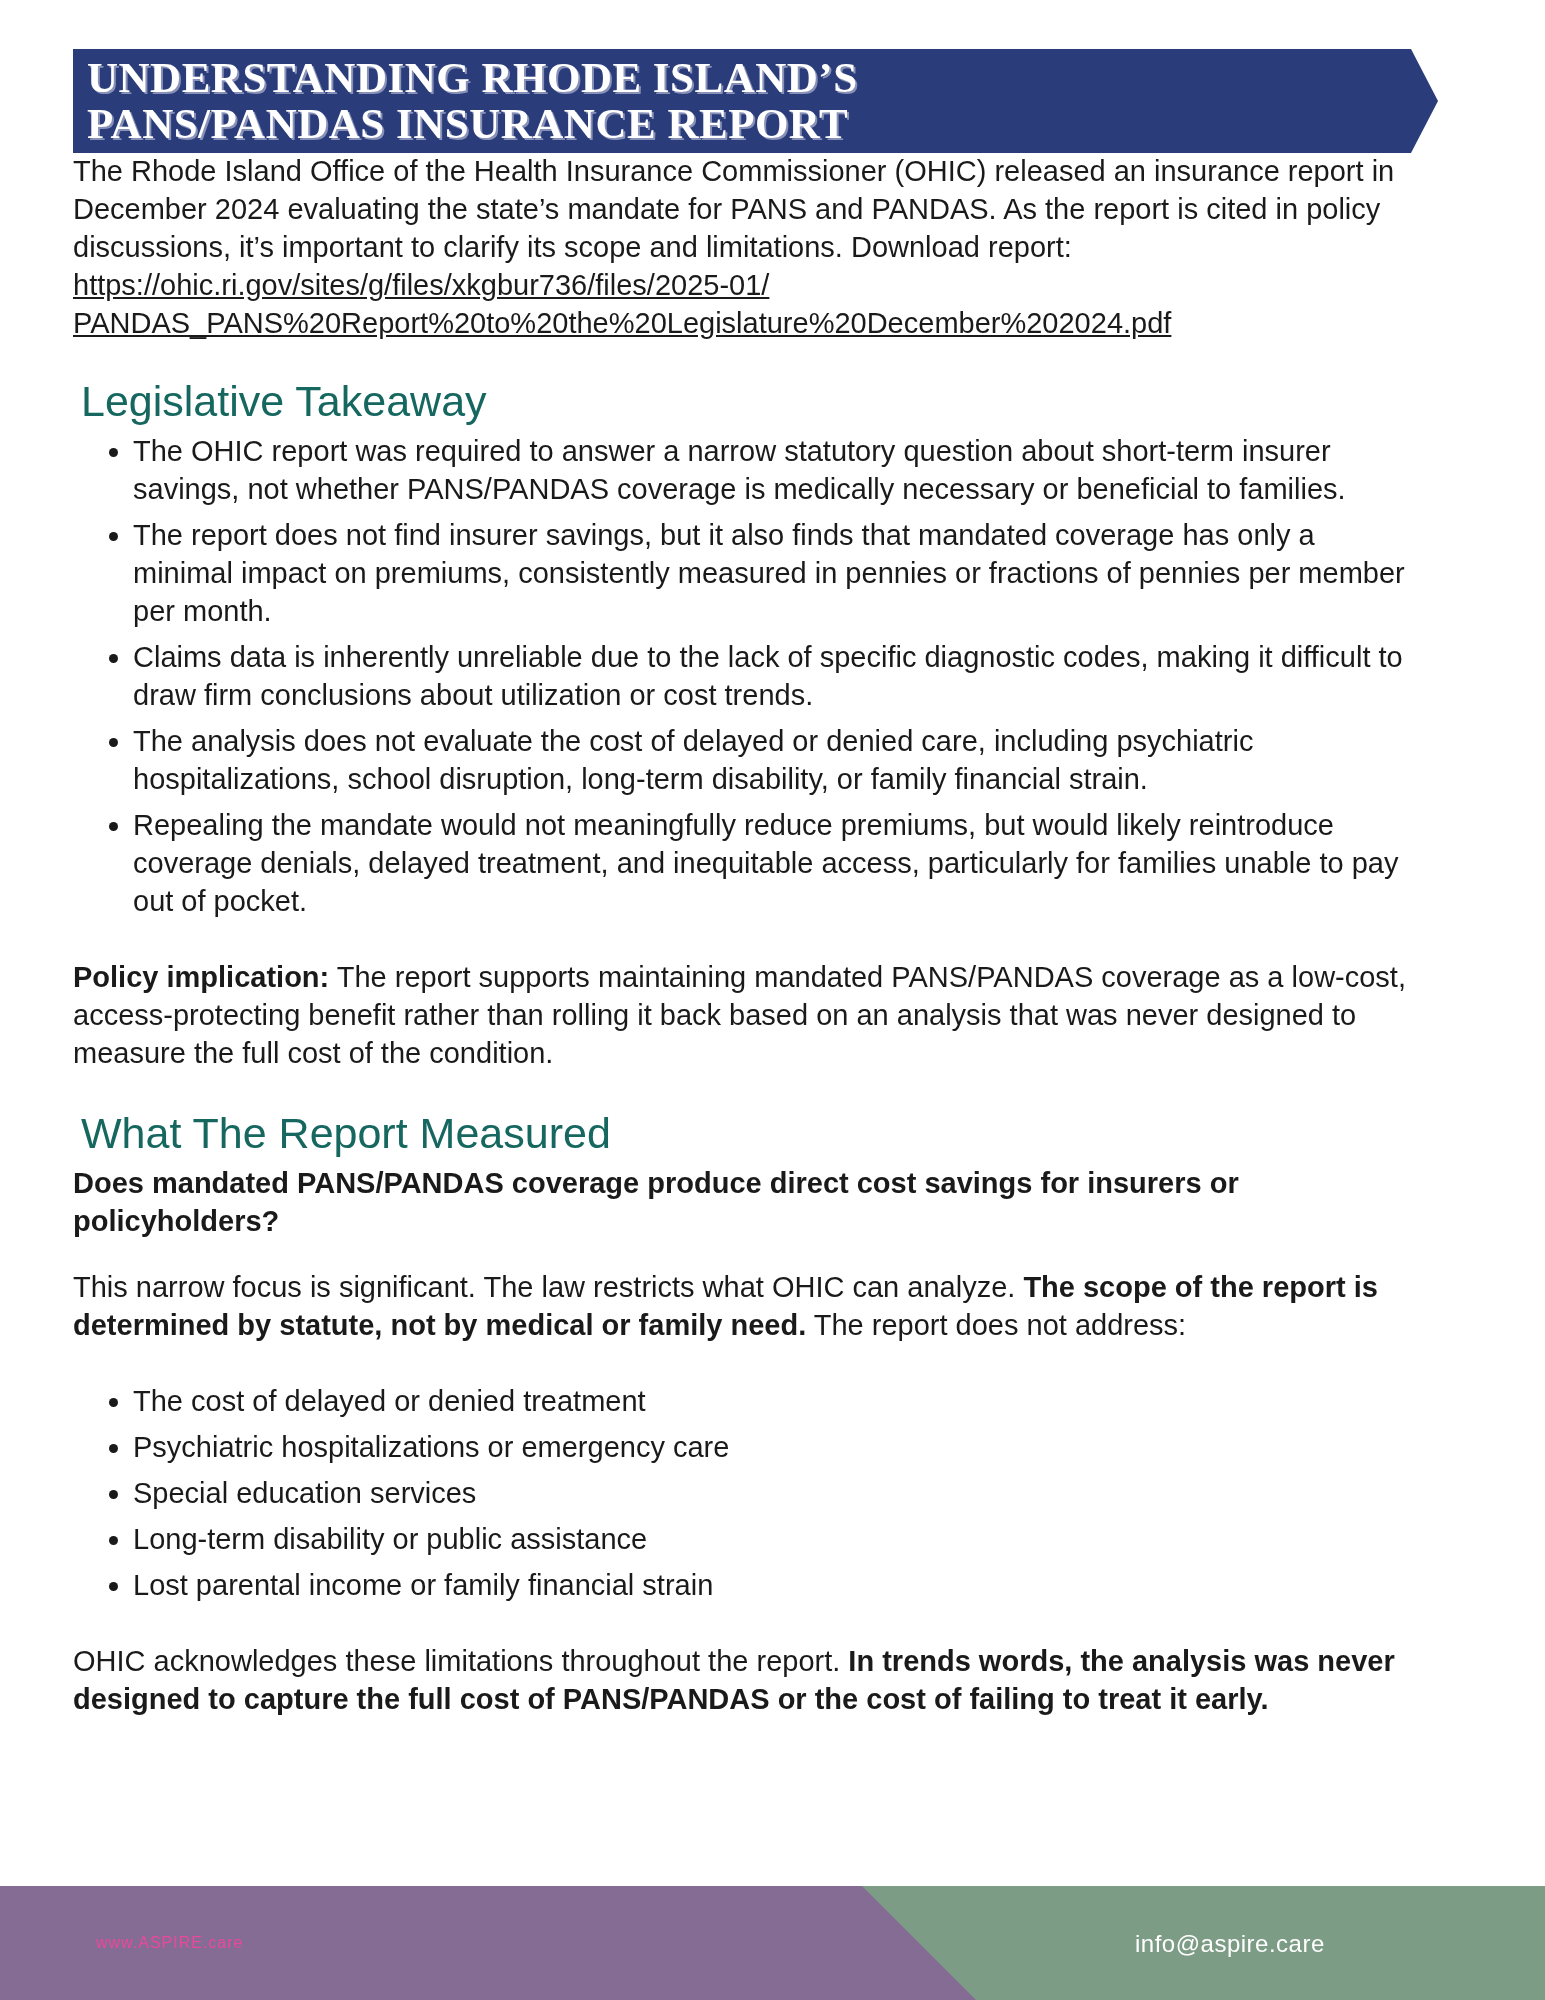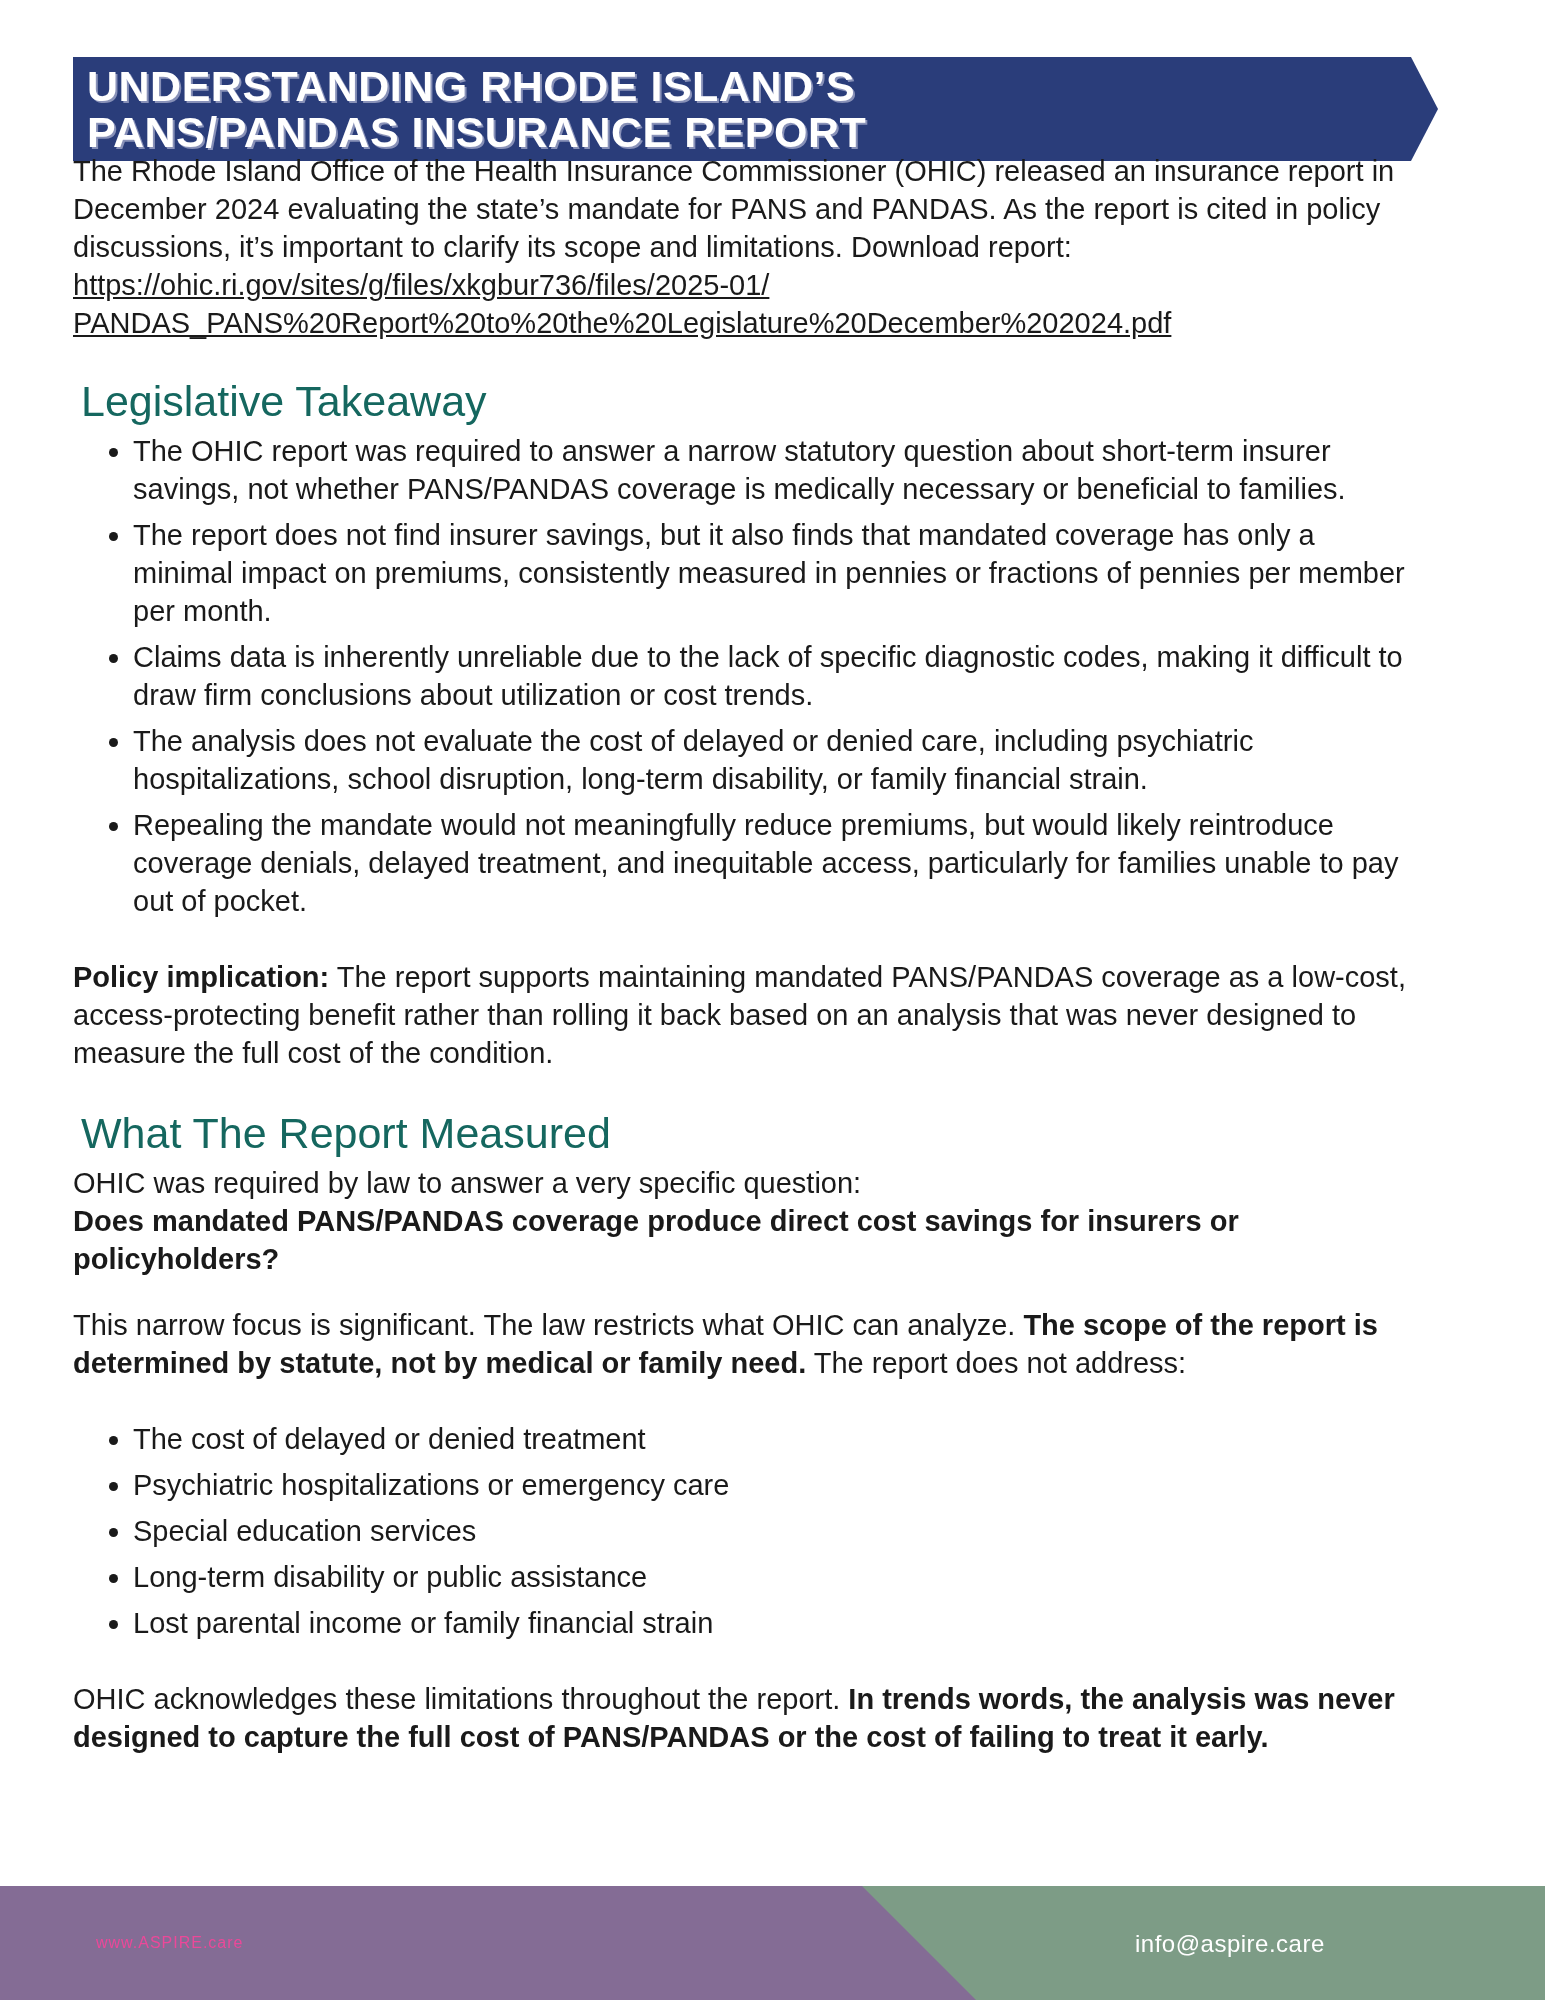--- a/index.html
+++ b/index.html
@@ -1,19 +1,19 @@
 <!DOCTYPE html>
 <html><head>
 <meta charset="utf-8">
 <style>
   html, body { margin:0; padding:0; }
   body { width:1545px; height:2000px; position:relative; background:#ffffff; overflow:hidden;
          font-family:"Liberation Sans", "DejaVu Sans", sans-serif; color:#1a1a1a; }
-  .banner { position:absolute; left:73px; top:57px; width:1365px; height:104px;
-            background:#2a3d7a; clip-path: polygon(0 0, 1338px 0, 1365px 52px, 1338px 104px, 0 104px); }
+  .banner { position:absolute; left:73px; top:49px; width:1365px; height:104px;
+            background:#2a3d7a; clip-path: polygon(0 0, 1338px 0, 1365px 52px, 1338px 104px, 0 104px); font-family: Liberation Serif, serif; }
   .banner .t { position:absolute; left:14px; top:6px; color:#fff; font-weight:700; font-size:43px;
                line-height:46px; letter-spacing:0.5px; text-shadow:2px 2px 0 #8891b8; }
   .content { position:absolute; left:73px; top:152px; width:1350px; font-size:29px; line-height:38px; }
   .content p { margin:0; }
   a.link { color:#1a1a1a; text-decoration:underline; }
   h2 { margin:8px; color:#15675f; font-weight:400; font-size:43px; line-height:46px; }
   ul { margin:0; padding-left:52px; }
   ul li { margin:8px; }
   b { font-weight:700; }
   .footer { position:absolute; left:0; top:1886px; width:1545px; height:114px; }
@@ -45,21 +45,20 @@
     <li>Claims data is inherently unreliable due to the lack of specific diagnostic codes, making it difficult to draw firm conclusions about utilization or cost trends.</li>
     <li>The analysis does not evaluate the cost of delayed or denied care, including psychiatric hospitalizations, school disruption, long-term disability, or family financial strain.</li>
     <li>Repealing the mandate would not meaningfully reduce premiums, but would likely reintroduce coverage denials, delayed treatment, and inequitable access, particularly for families unable to pay out of pocket.</li>
   </ul>
 
   <p style="margin-top:38px;">
     <b>Policy implication:</b><span> The report supports maintaining mandated PANS/PANDAS coverage as a low-cost, access-protecting benefit rather than rolling it back based on an analysis that was never designed to measure the full cost of the condition.</span>
   </p>
 
   <h2 style="margin-top:38px;">What The Report Measured</h2>
-  <p>OHIC was required by law to answer a very specific question:</p>
   <p><b>Does mandated PANS/PANDAS coverage produce direct cost savings for insurers or policyholders?</b></p>
 
   <p style="margin-top:28px;">
     <span>This narrow focus is significant. The law restricts what OHIC can analyze. </span><b>The scope of the report is determined by statute, not by medical or family need.</b><span> The report does not address:</span>
   </p>
 
   <ul style="margin-top:38px;">
     <li>The cost of delayed or denied treatment</li>
     <li>Psychiatric hospitalizations or emergency care</li>
     <li>Special education services</li>

